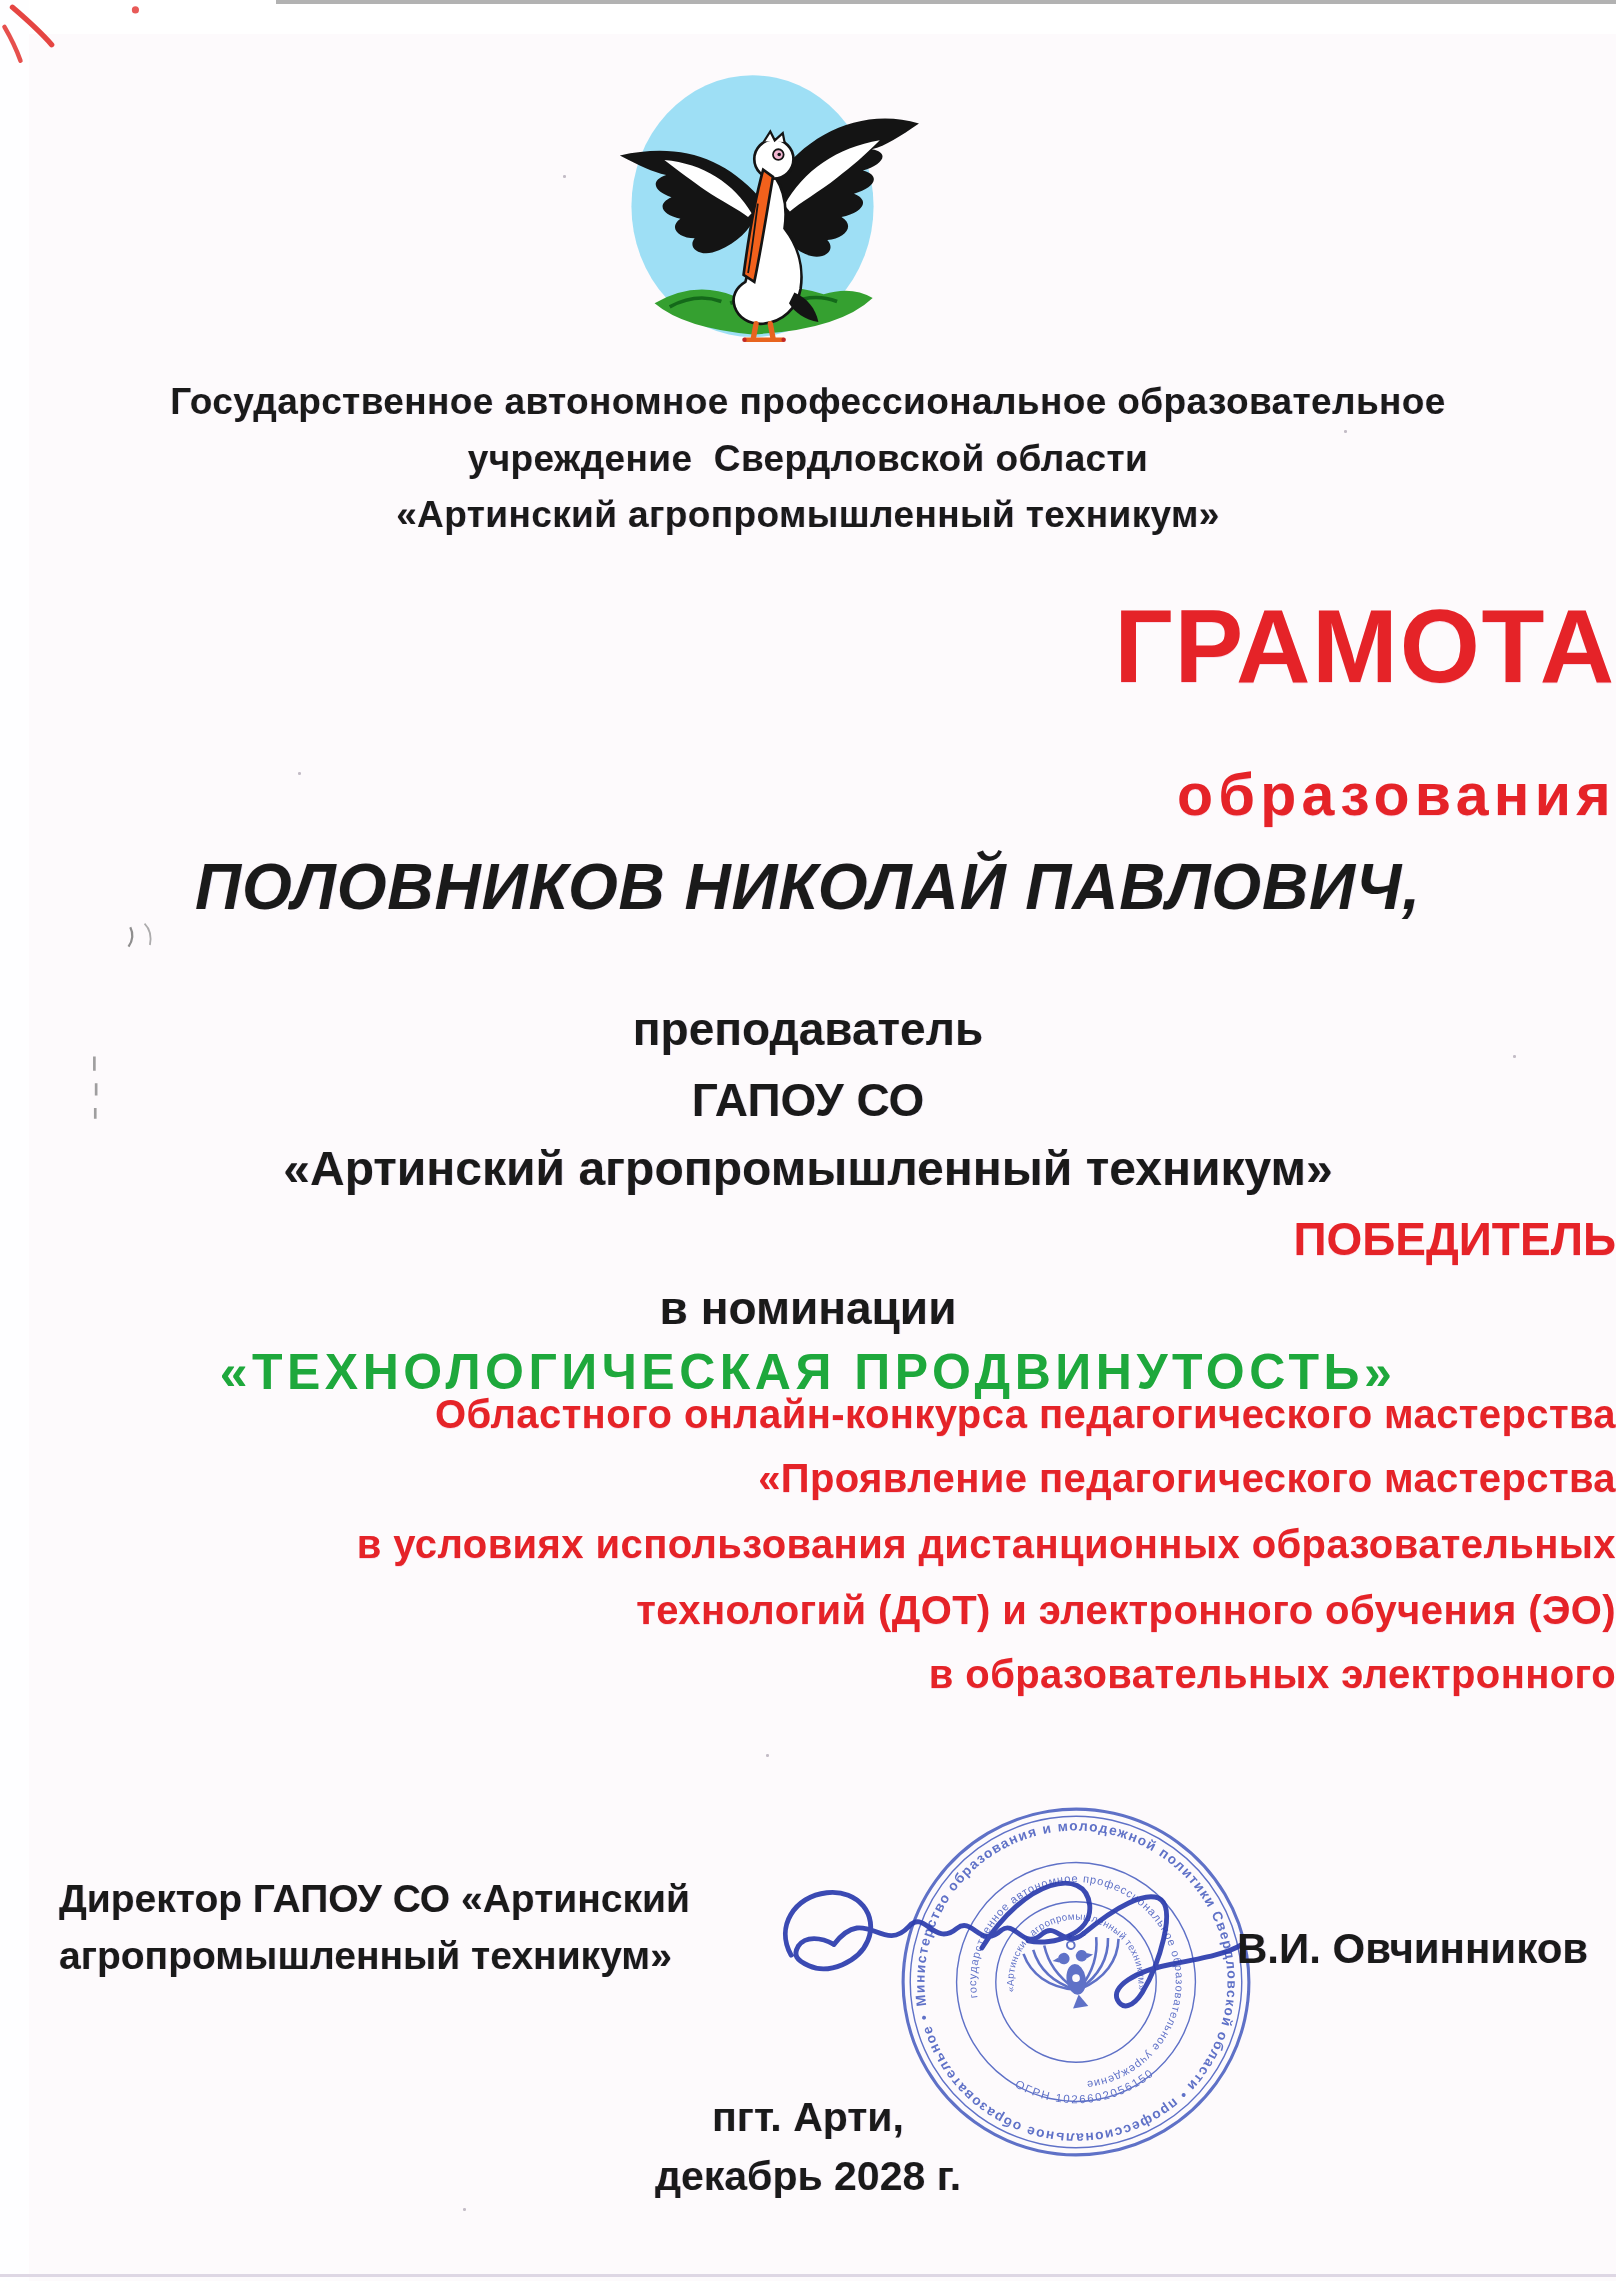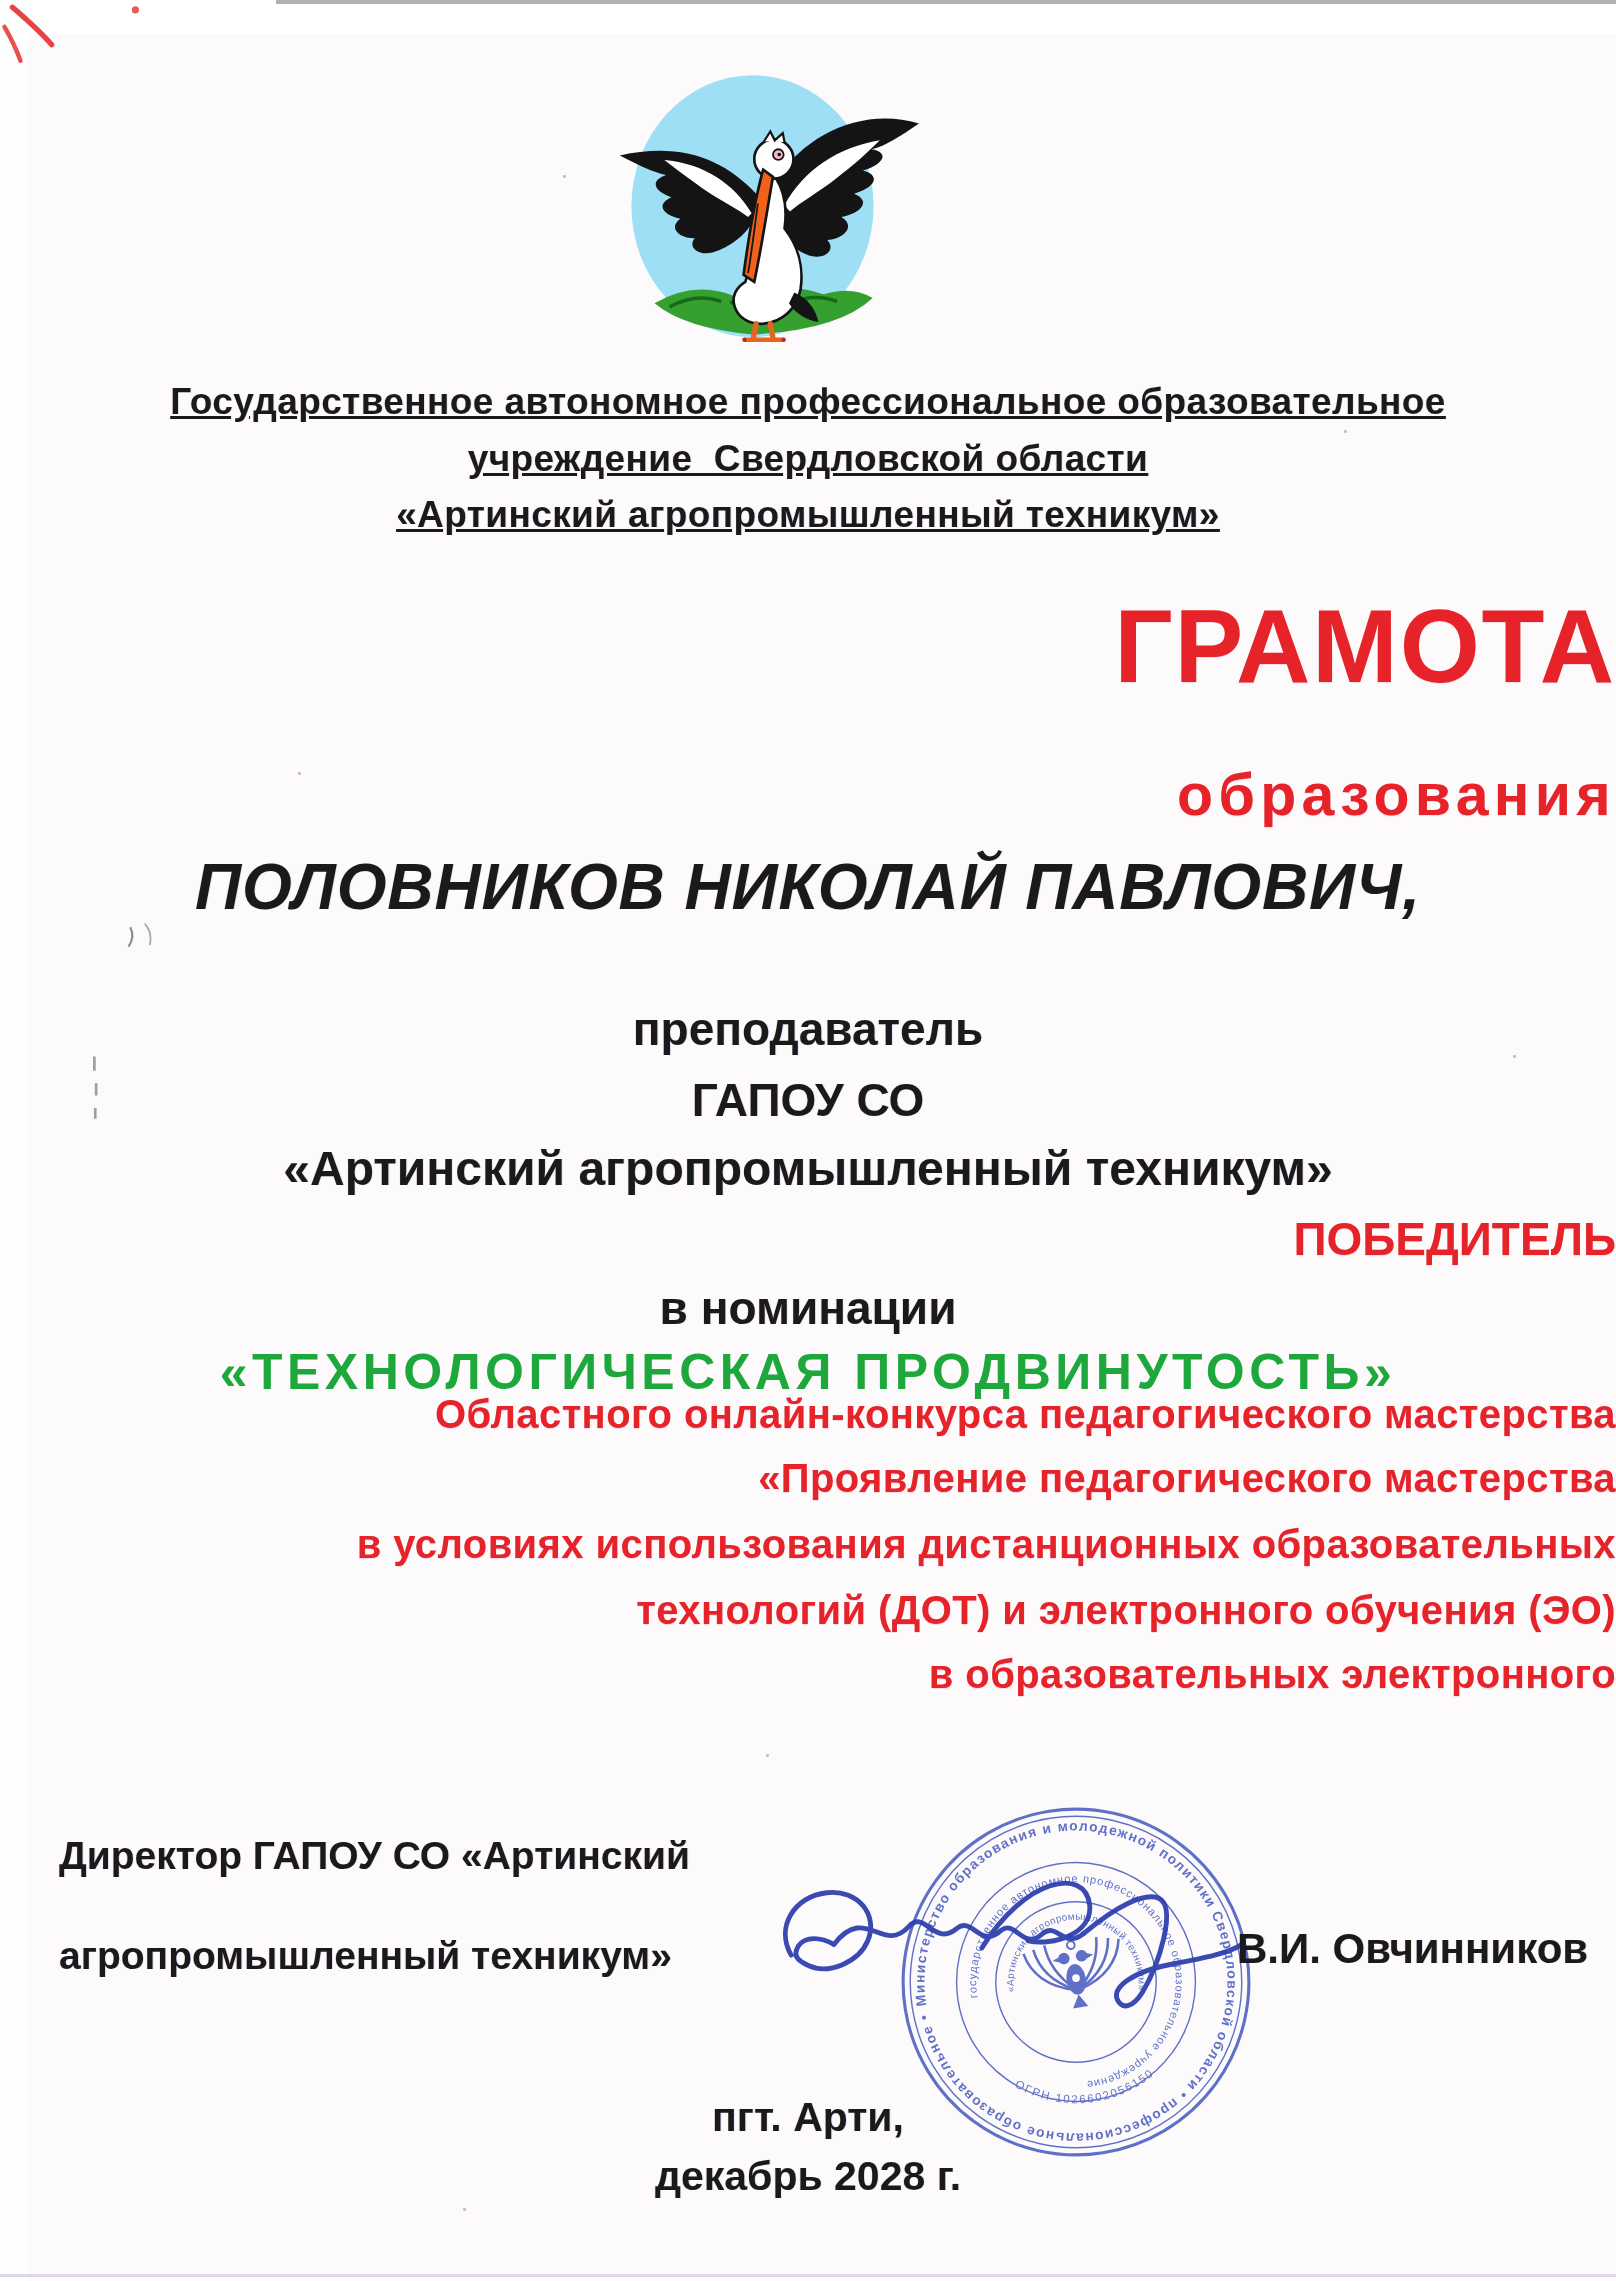--- a/index.html
+++ b/index.html
@@ -12,21 +12,21 @@
   .scan-left{position:absolute;left:0;top:0;width:28.5px;height:2281px;background:#fefeff;}
   .scan-topline{position:absolute;left:276px;top:0;width:1340px;height:3.6px;background:#555;opacity:.45;}
   .scan-bottomline{position:absolute;left:0;top:2274px;width:1616px;height:2.7px;background:#ded7e4;}
   .center-line{
     position:absolute;left:0;width:1616px;text-align:center;
     font-weight:700;white-space:pre;
   }
   .ink{color:#1a1a1a;text-shadow:0.9px 0 0 rgba(40,40,220,.10), -0.9px 0 0 rgba(220,30,30,.06);}
   .red{color:#e52328;text-shadow:0 0.9px 0 rgba(225,0,110,.12);text-align:right;}
   .green{color:#1ea83c;margin-top:13px;}
-  .hdr{font-size:37px;letter-spacing:0.4px;text-decoration:underline;}
+  .hdr{font-size:37px;letter-spacing:0.4px;}
   .title{font-size:103px;letter-spacing:1.8px;}
   .awlabel{font-size:59px;letter-spacing:5.3px;}
   .name{font-size:64px;font-style:italic;letter-spacing:0.9px;}
   .mid{font-size:46px;}
   .org{font-size:48px;}
   .nomin{font-size:50px;letter-spacing:4.5px;}
   .cred{font-size:40px;letter-spacing:0.4px;}
   .dir{
     position:absolute;left:59px;font-size:39px;font-weight:700;text-align:left;
   }
@@ -110,21 +110,21 @@
 <div class="center-line mid red" style="top:1212px">ПОБЕДИТЕЛЬ</div>
 <div class="center-line mid ink" style="top:1281px">в номинации</div>
 <div class="center-line nomin green" style="top:1330px">«ТЕХНОЛОГИЧЕСКАЯ ПРОДВИНУТОСТЬ»</div>
 
 <div class="center-line cred red" style="top:1392px">Областного онлайн-конкурса педагогического мастерства</div>
 <div class="center-line cred red" style="top:1456px">«Проявление педагогического мастерства</div>
 <div class="center-line cred red" style="top:1522px">в условиях использования дистанционных образовательных</div>
 <div class="center-line cred red" style="top:1588px">технологий (ДОТ) и электронного обучения (ЭО)</div>
 <div class="center-line cred red" style="top:1652px">в образовательных электронного</div>
 
-<div class="dir ink" style="top:1834px">Директор ГАПОУ СО «Артинский</div>
+<div class="dir ink" style="top:1877px">Директор ГАПОУ СО «Артинский</div>
 <div class="dir ink" style="top:1934px">агропромышленный техникум»</div>
 
 <svg class="stamp-svg" width="360" height="360" viewBox="0 0 404 404">
   <defs>
     <path id="circOuter" d="M 32,202 A 170,170 0 1 1 372,202 A 170,170 0 1 1 32,202"></path>
     <path id="circMid" d="M 90,202 A 112,112 0 1 1 314,202 A 112,112 0 1 1 90,202"></path>
     <path id="circInner" d="M 132,202 A 70,70 0 1 1 272,202 A 70,70 0 1 1 132,202"></path>
     <path id="arcBottom" d="M 66,202 A 136,136 0 0 0 338,202"></path>
   </defs>
   <g stroke="#4a5fc0" fill="none">

